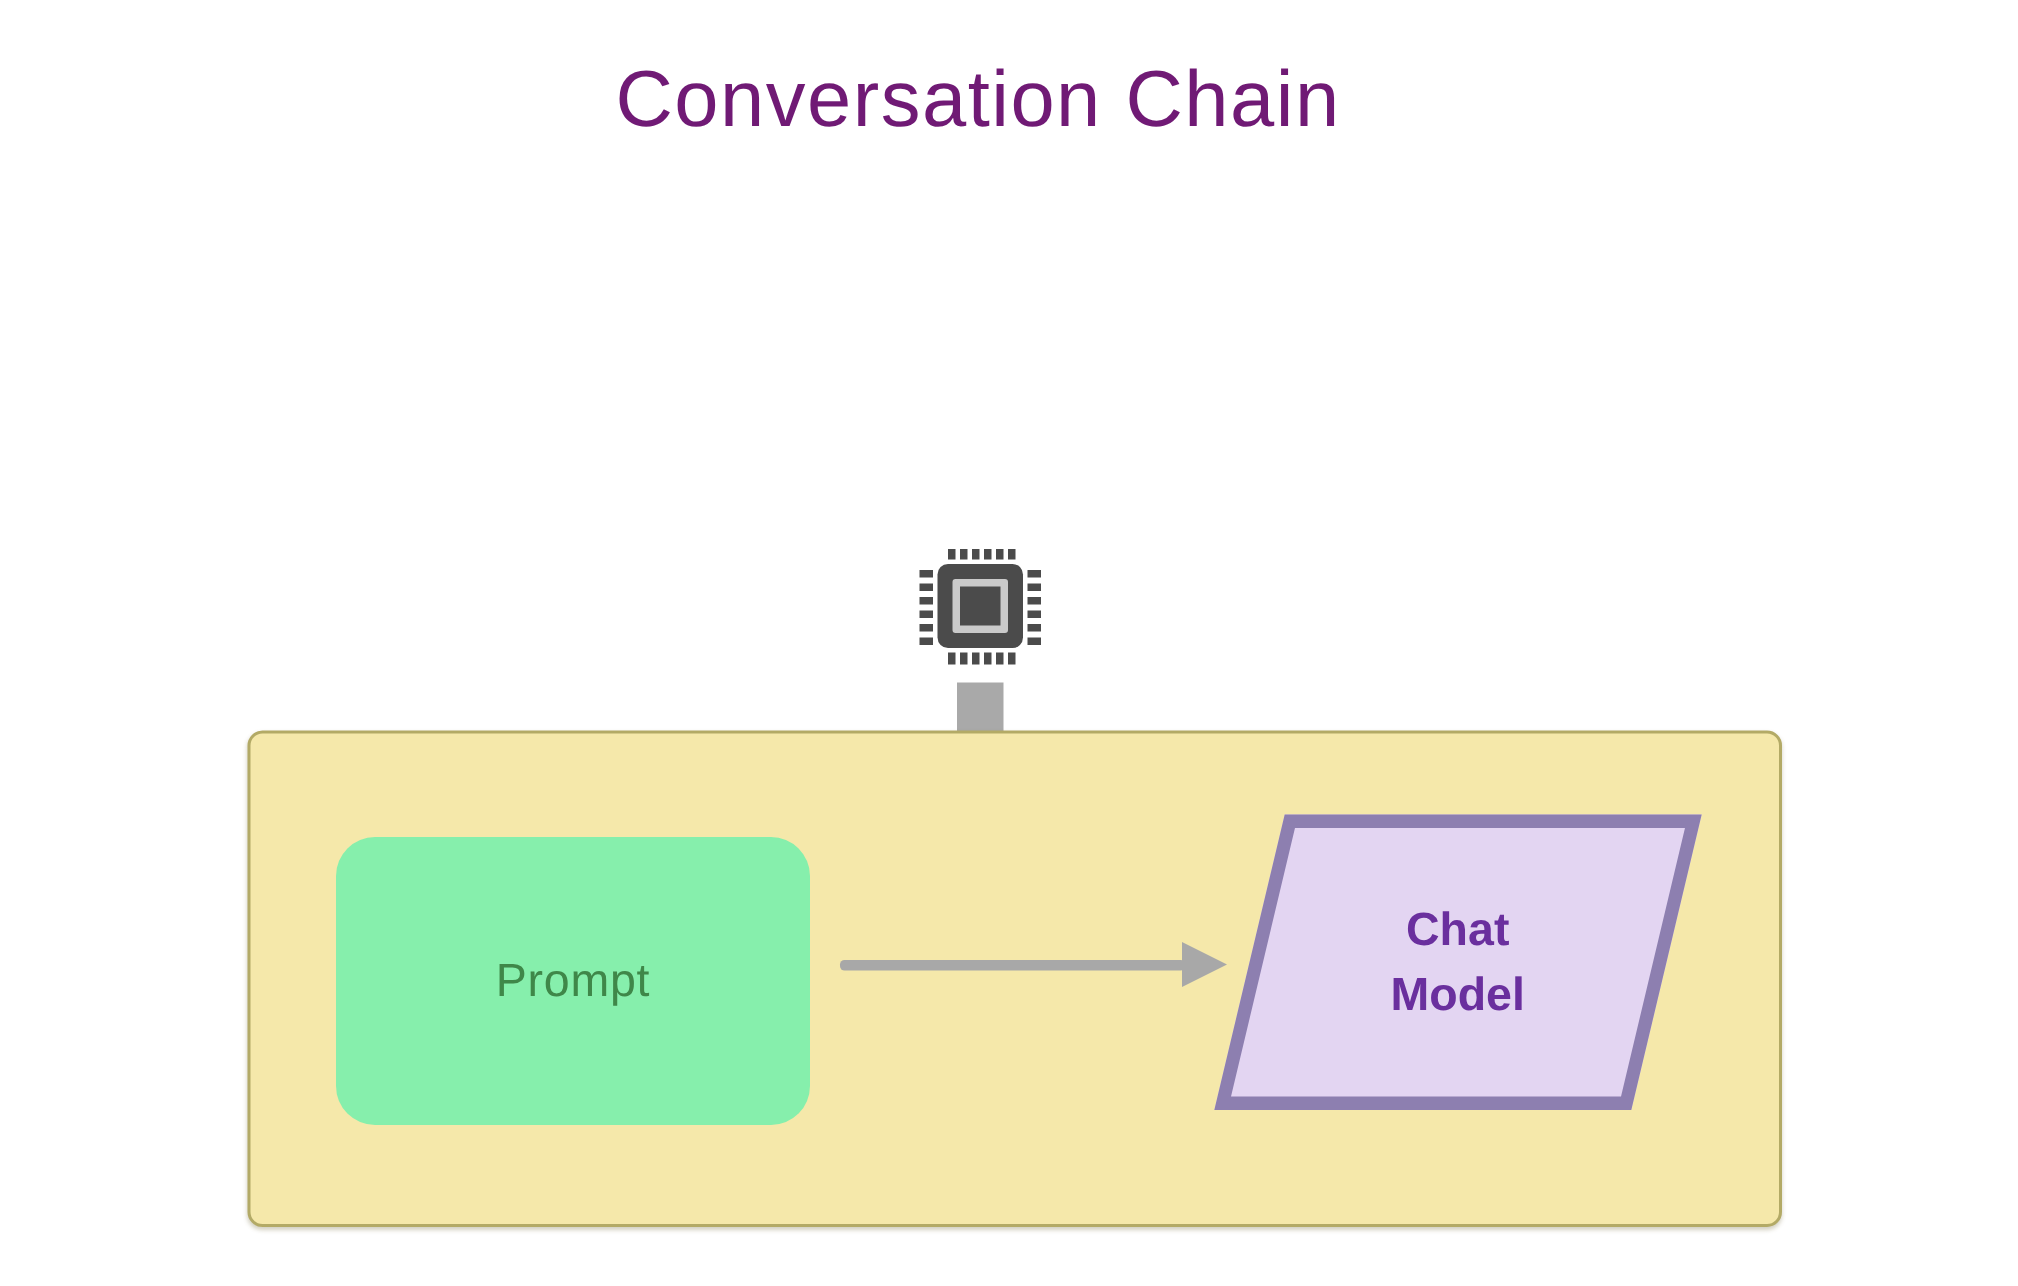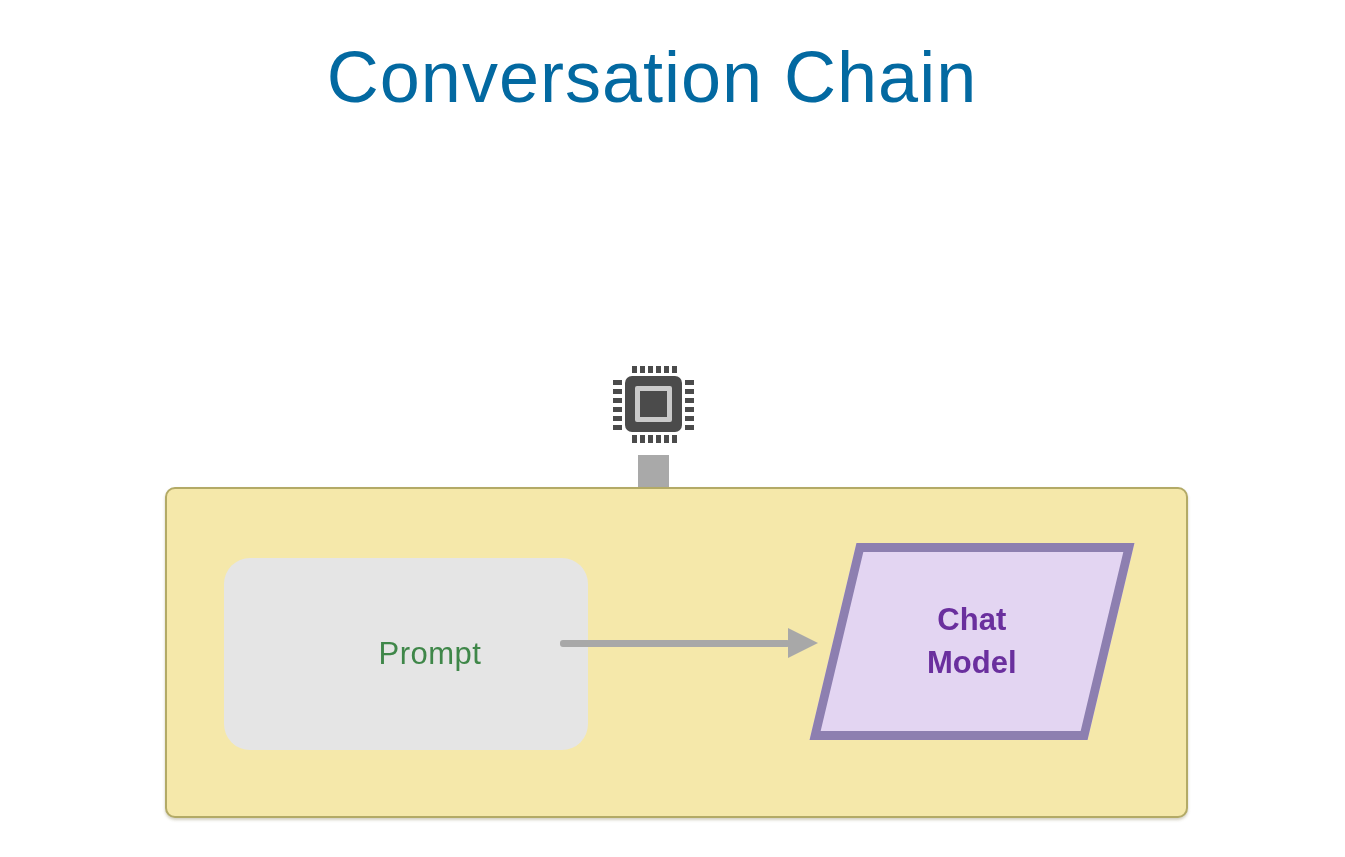--- a/index.html
+++ b/index.html
@@ -16,24 +16,24 @@
     overflow: hidden;
   }
 
   
   .title {
     position: absolute;
     left: 652px;
     top: 36px;
     transform: translateX(-50%);
     margin: 0;
-    font-size: 72px;
+    font-size: 53px;
     font-weight: 400;
     letter-spacing: 1px;
-    color: #0369a1;
+    color: #701a75;
     white-space: nowrap;
   }
 
   
   .memory-stem {
     position: absolute;
     left: 638px;
     top: 455px;
     width: 31px;
     height: 34px;
@@ -111,27 +111,26 @@
     z-index: 2;
   }
 
   
   .prompt-node {
     position: absolute;
     left: 224px;
     top: 558px;
     width: 316px;
     height: 192px;
-    background: #e5e5e5;
+    background: #86efac;
     border-radius: 26px;
     display: flex;
     align-items: center;
     justify-content: center;
     z-index: 5;
-    padding-left: 48px;
   }
   .prompt-label {
     font-size: 31px;
     color: #3f8749;
     letter-spacing: 0.5px;
   }
 
   
   .arrow-line {
     position: absolute;

